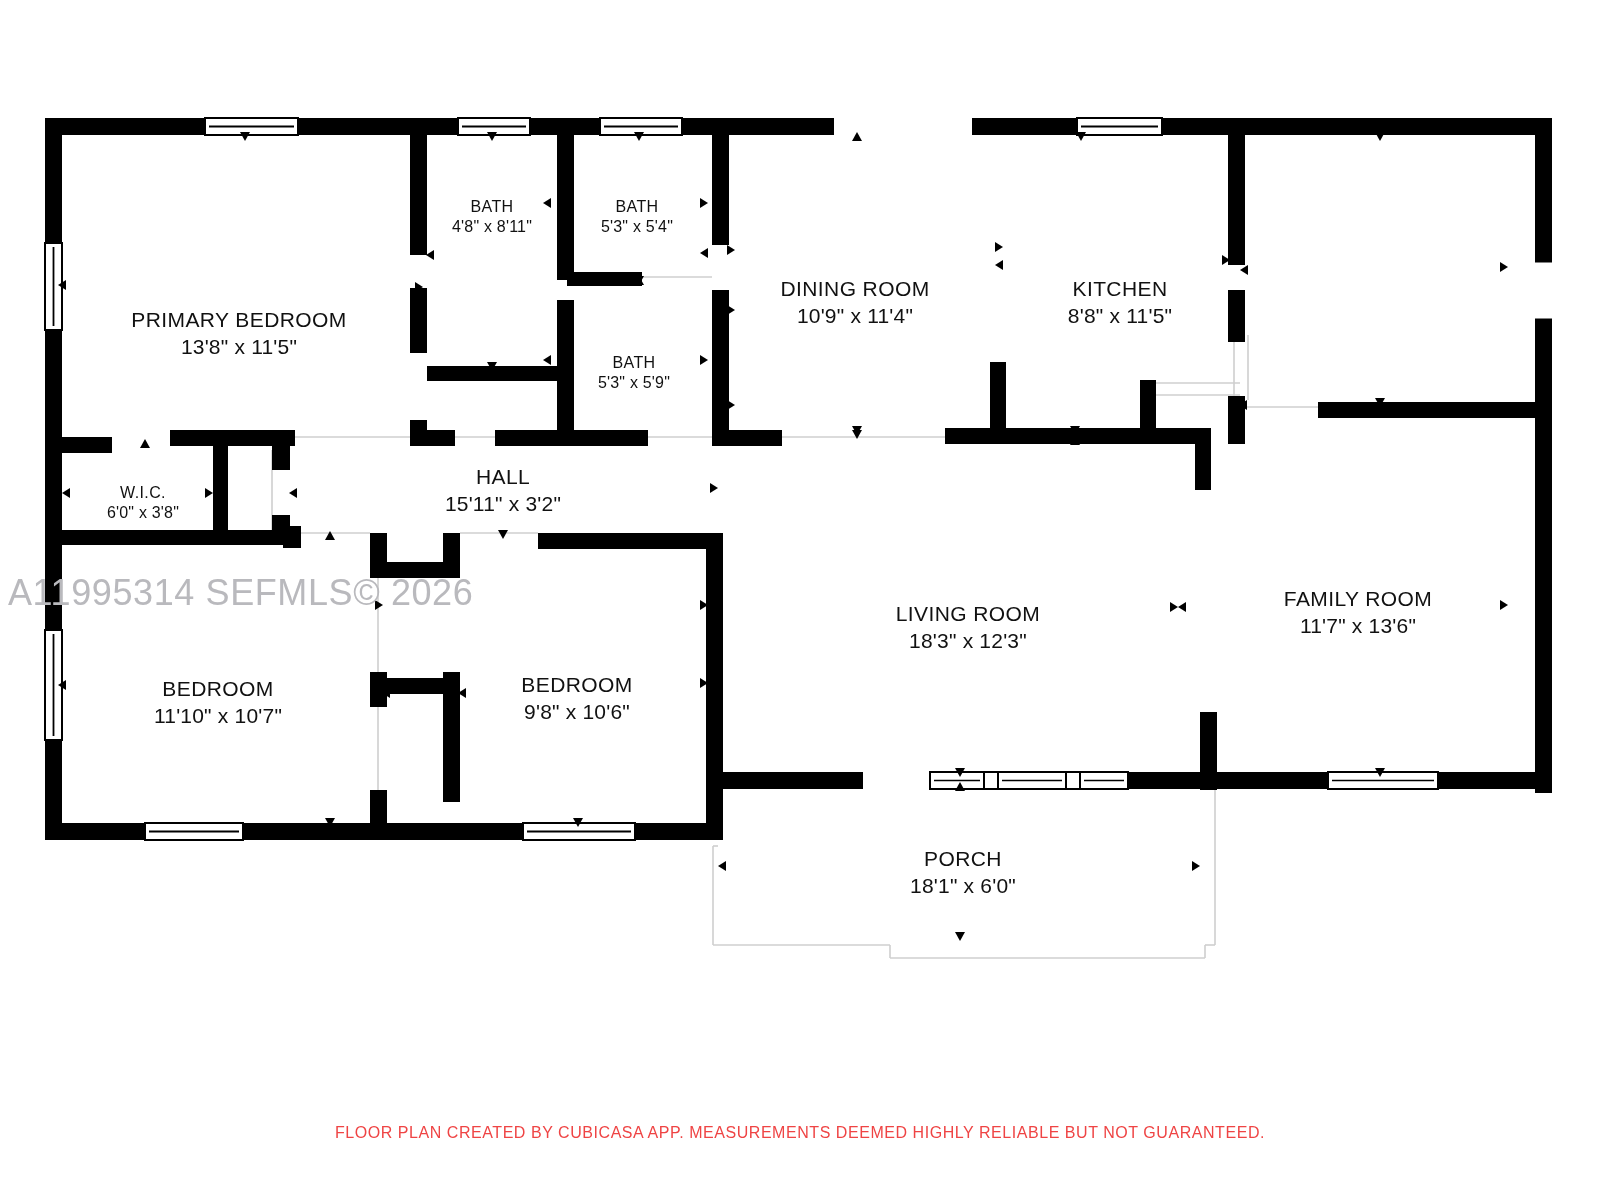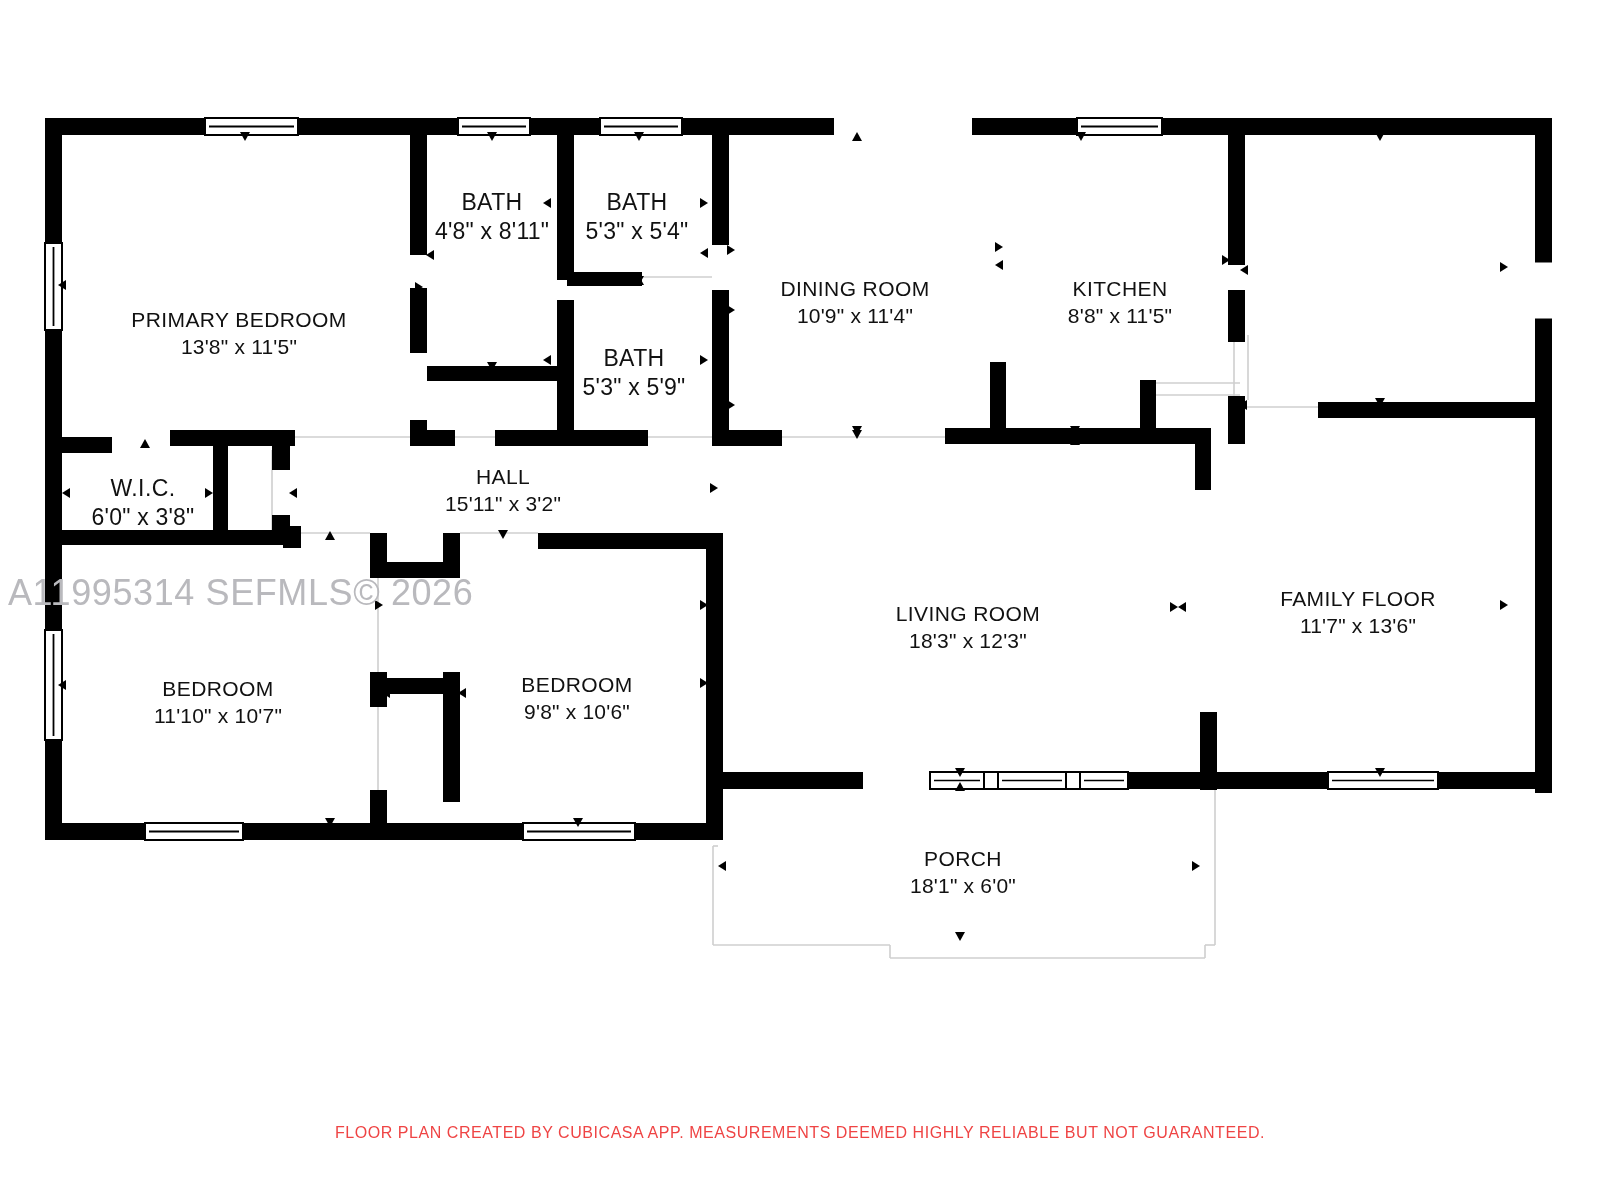--- a/index.html
+++ b/index.html
@@ -41,21 +41,21 @@
     font-size: 21px;
     letter-spacing: 0.4px;
   }
   .room-label .rl-dim {
     display: block;
     font-size: 21px;
     letter-spacing: 0.2px;
   }
   .room-label.small .rl-name,
   .room-label.small .rl-dim {
-    font-size: 23px;
+    font-size: 16px;
   }
   #watermark {
     position: absolute;
     left: 8px;
     top: 572px;
     font-size: 36px;
     color: #b9b9bd;
     letter-spacing: 0.6px;
     white-space: nowrap;
     font-family: Liberation Sans, sans-serif;
@@ -373,21 +373,21 @@
   </div>
   <div class="room-label" style="left:577px; top:699px;">
     <span class="rl-name">BEDROOM</span>
     <span class="rl-dim">9'8" x 10'6"</span>
   </div>
   <div class="room-label" style="left:960px; top:628px;margin-left:8px;">
     <span class="rl-name">LIVING ROOM</span>
     <span class="rl-dim">18'3" x 12'3"</span>
   </div>
   <div class="room-label" style="left:1358px; top:613px;">
-    <span class="rl-name">FAMILY FLOOR</span>
+    <span class="rl-name">FAMILY ROOM</span>
     <span class="rl-dim">11'7" x 13'6"</span>
   </div>
   <div class="room-label" style="left:963px; top:873px;">
     <span class="rl-name">PORCH</span>
     <span class="rl-dim">18'1" x 6'0"</span>
   </div>
 
   <div id="watermark">A11995314  SEFMLS© 2026</div>
   <div id="footer-note">FLOOR PLAN CREATED BY CUBICASA APP. MEASUREMENTS DEEMED HIGHLY RELIABLE BUT NOT GUARANTEED.</div>
 

